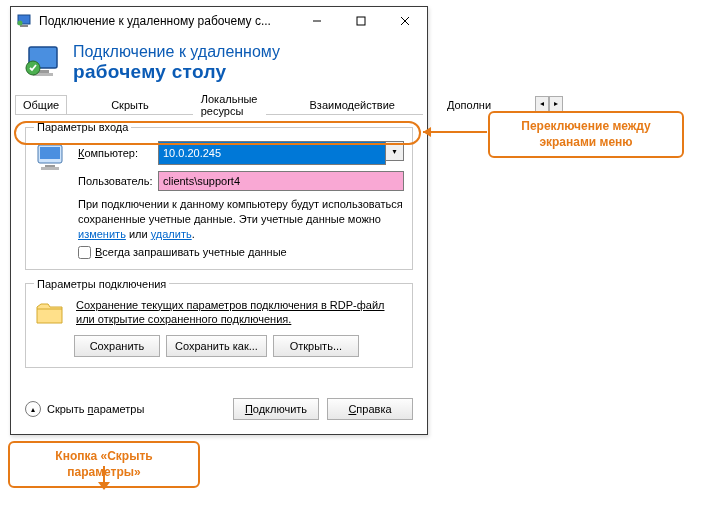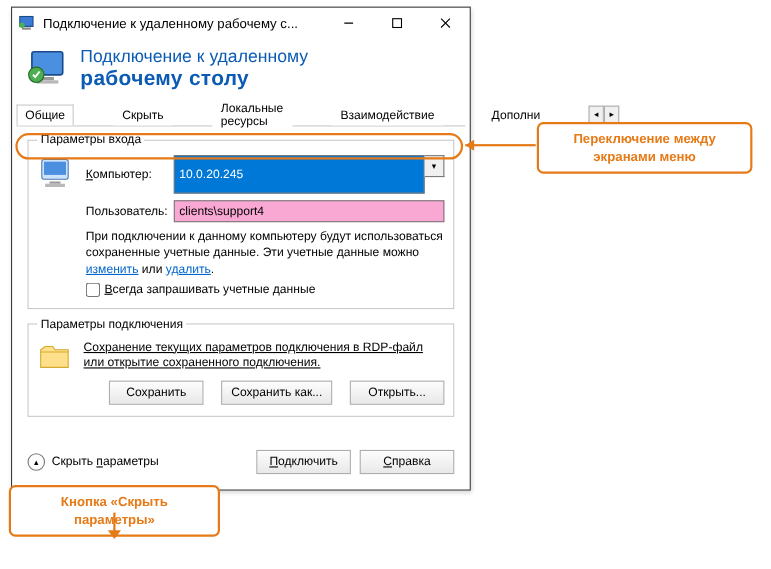--- a/index.html
+++ b/index.html
@@ -32,35 +32,35 @@
 legend { font-size: 11px; padding: 0 3px; }
 
 .login-row { display: flex; align-items: flex-start; }
 .login-icon { width: 40px; margin-right: 4px; }
 .login-body { flex: 1; }
 .instr { font-size: 11px; margin-bottom: 8px; }
 .field-row { display: flex; align-items: center; margin-bottom: 6px; }
 .field-row label { width: 80px; font-size: 11px; }
 .field-row label .ul { text-decoration: underline; }
 .combo { flex: 1; display: flex; }
-.combo input { flex: 1; height: 35px; border: 1px solid #7a7a7a; padding: 0 4px; font-size: 11px; }
+.combo input { flex: 1; height: 24px; border: 1px solid #7a7a7a; padding: 0 4px; font-size: 11px; }
 .combo input.sel { background: #0078d7; color: #fff; }
 .combo .drop { width: 18px; height: 20px; border: 1px solid #7a7a7a; border-left: none; background: #f0f0f0; display:flex; align-items:center; justify-content:center; font-size:8px; }
 .uinput { flex:1; height:20px; border:1px solid #7a7a7a; padding:0 4px; font-size:11px; background:#f9a8d4; }
 
 .saved { font-size: 11px; line-height: 1.35; margin: 6px 0 4px 0; }
 .saved a { color: #0066cc; text-decoration: underline; }
 .chk { display:flex; align-items:center; font-size:11px; margin-top:2px; }
 .chk input { margin-right:4px; }
 .chk .ul { text-decoration: underline; }
 
 .conn-row { display:flex; align-items:flex-start;text-decoration:underline; }
 .folder-icon { width:36px; margin-right:6px; }
 .conn-text { flex:1; font-size:11px; line-height:1.35; margin-bottom:8px; }
-.btn-row { display:flex; gap:16px; justify-content:flex-end; margin-left:40px; }
+.btn-row { display:flex; gap:6px; justify-content:flex-start; margin-left:40px; }
 .btn { min-width:86px; height:22px; border:1px solid #adadad; background:linear-gradient(#fdfdfd,#e8e8e8); font-size:11px; padding:0 8px; }
 
 .footer { display:flex; align-items:center; padding: 12px 14px 14px 14px; gap:8px; }
 .footer .spacer { flex:1; }
 .hide-toggle { display:flex; align-items:center; gap:6px; font-size:11px; cursor:pointer; }
 .circle { width:16px; height:16px; border:1px solid #7a7a7a; border-radius:50%; background:#fdfdfd; display:flex; align-items:center; justify-content:center; font-size:8px; }
 .hide-toggle .ul { text-decoration: underline; }
 
 .callout { position:absolute; border:2px solid #e67a17; border-radius:6px; background:#fff; padding:6px 12px; font-size:12px; color:#e67a17; font-weight:bold; text-align:center; line-height:1.3; }
 .callout-right { left:488px; top:111px; width:196px; }

